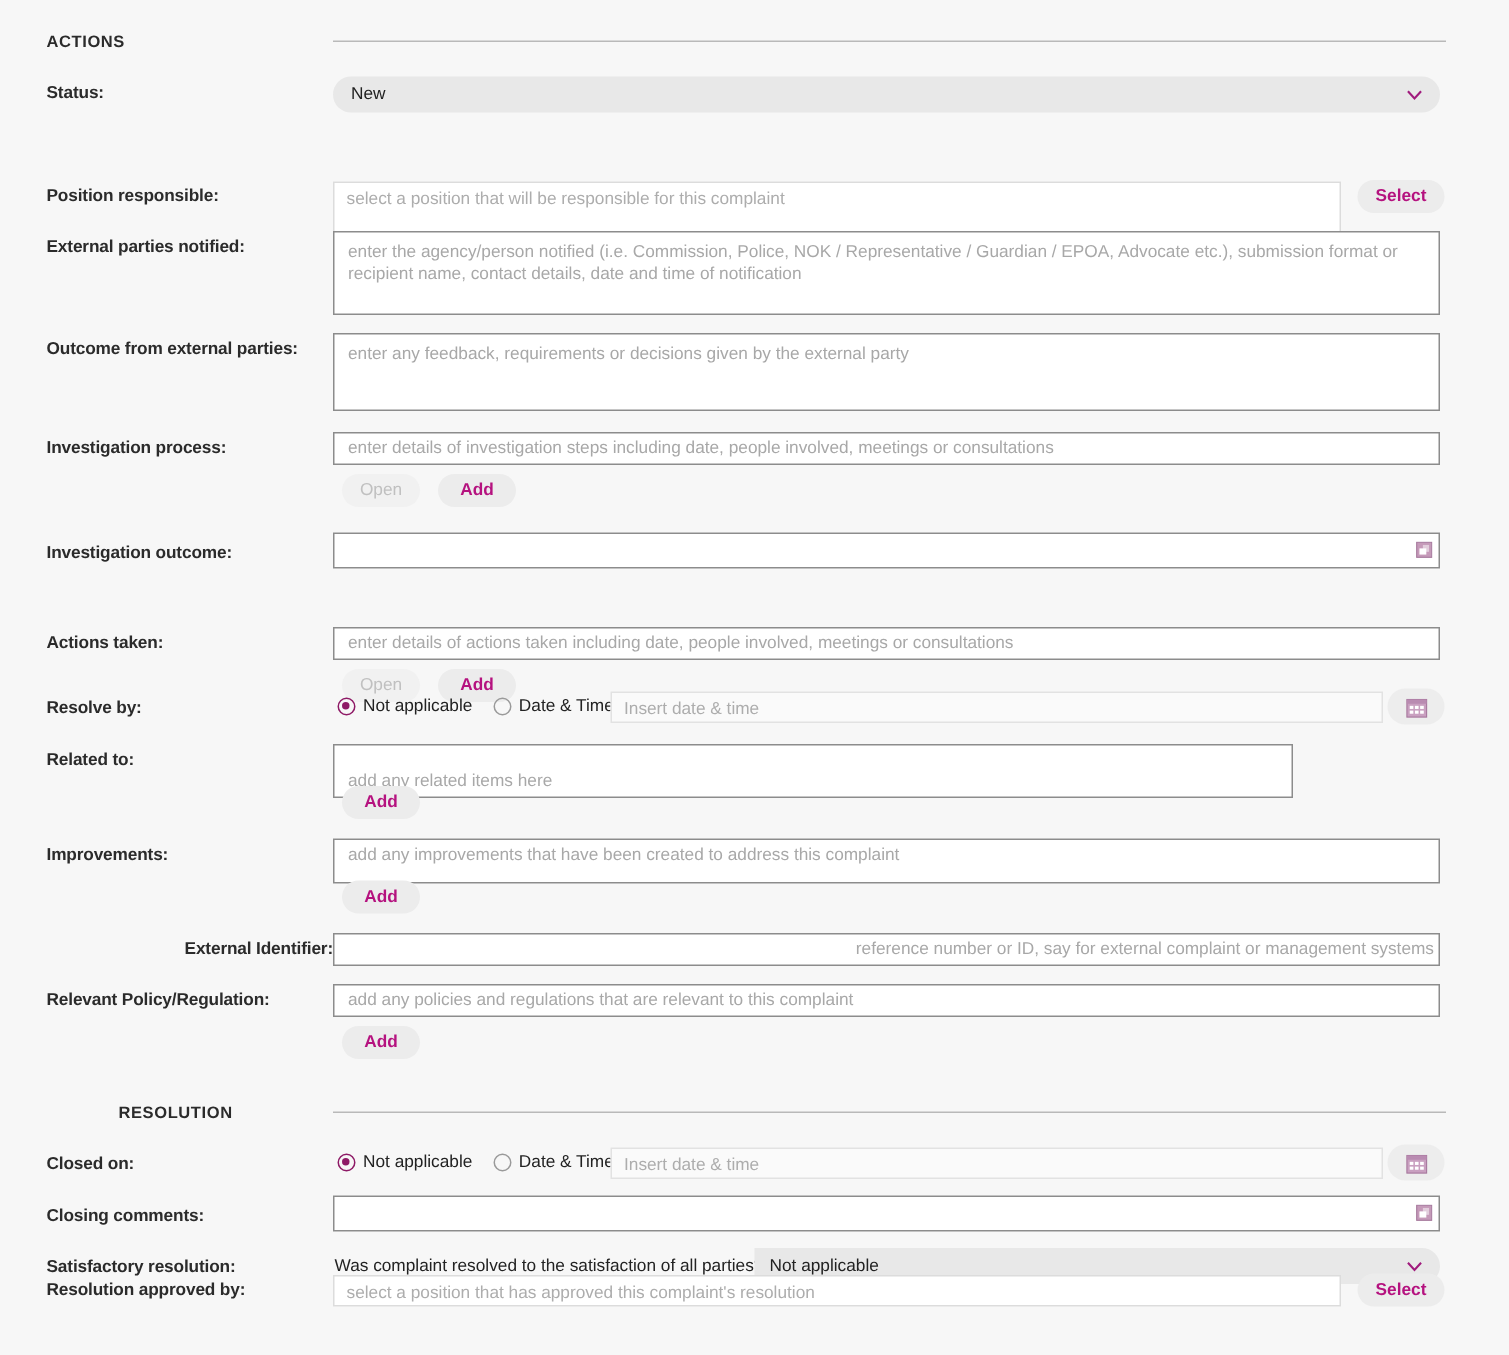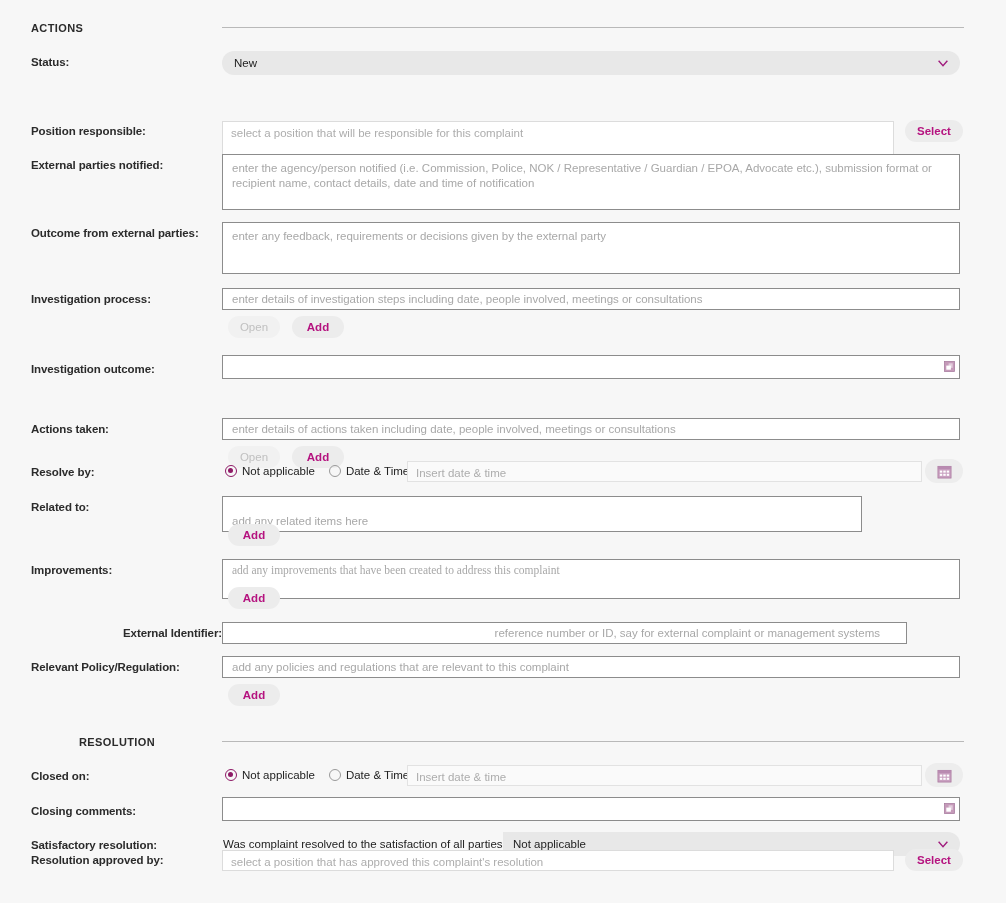--- a/index.html
+++ b/index.html
@@ -298,31 +298,31 @@
       <div class="inp dark" style="left:0; top:-4px; width:640px; height:22px; padding:17px 9px;">
         <span>add any related items here</span>
       </div>
       <div class="btn" style="left:6px; top:24px; width:52px;">Add</div>
     </div>
   </div>
 
   <div class="row" style="top:563px;">
     <div class="lbl">Improvements:</div>
     <div class="ctl">
-      <div class="inp dark" style="left:0; top:-4px; width:738px; height:40px; padding:3px 9px;font-family:Liberation Serif, serif;">
+      <div class="inp dark" style="left:0; top:-4px; width:738px; height:30px; padding:3px 9px;">
         <span>add any improvements that have been created to address this complaint</span>
       </div>
       <div class="btn" style="left:6px; top:24px; width:52px;">Add</div>
     </div>
   </div>
 
   <div class="row" style="top:626px;text-align:right;">
     <div class="lbl">External Identifier:</div>
     <div class="ctl">
-      <div class="inp dark" style="left:0; top:-4px; width:685px; height:22px; padding:3px 26px;">
+      <div class="inp dark" style="left:0; top:-4px; width:738px; height:22px; padding:3px 3px;">
         <span>reference number or ID, say for external complaint or management systems</span>
       </div>
     </div>
   </div>
 
   <div class="row" style="top:660px;">
     <div class="lbl">Relevant Policy/Regulation:</div>
     <div class="ctl">
       <div class="inp dark" style="left:0; top:-4px; width:738px; height:22px; padding:3px 9px;">
         <span>add any policies and regulations that are relevant to this complaint</span>

